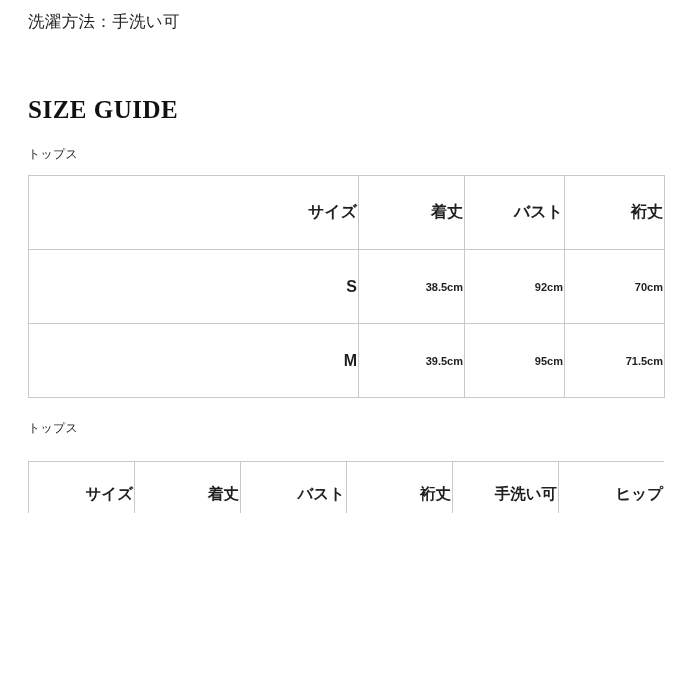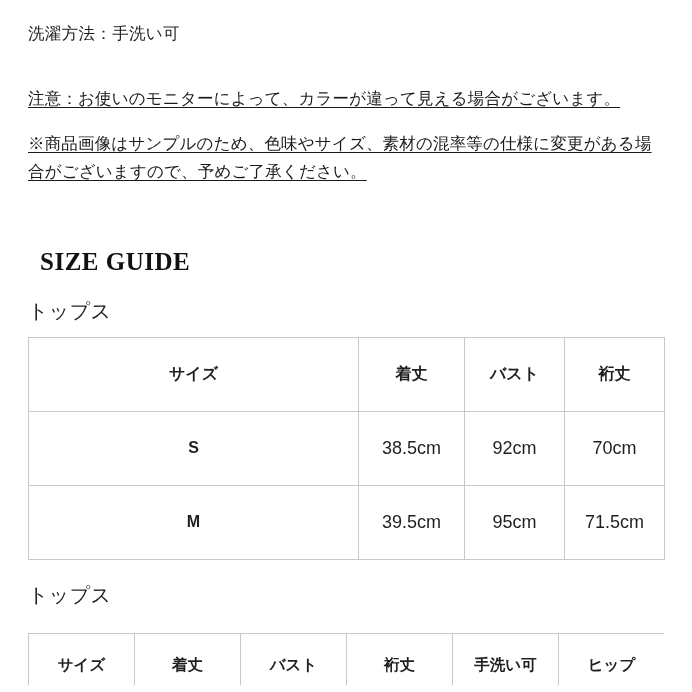--- a/index.html
+++ b/index.html
@@ -13,21 +13,21 @@
     overflow: hidden;
     font-family: "Liberation Sans", sans-serif;
     color: #1a1a1a;
     -webkit-font-smoothing: antialiased;
   }
   .page {
     position: relative;
     width: 692px;
     height: 692px;
     box-sizing: border-box;
-    padding: 16px 28px;
+    padding: 4px 28px;
   }
 
   
   .care-line {
     font-size: 16.5px;
     line-height: 1.6;
     letter-spacing: 0.02em;
     color: #1f1f1f;
     padding-top: 4px;
   }
@@ -49,57 +49,56 @@
   }
 
   
   .size-guide-title {
     margin-top: 62px;
     font-family: "Liberation Serif", serif;
     font-size: 25px;
     font-weight: 700;
     letter-spacing: 0.02em;
     color: #111;
-    margin-left: 12px;
   }
 
   .table-label {
     margin-top: 22px;
-    font-size: 20px;
+    font-size: 12px;
     letter-spacing: 0.02em;
     color: #1f1f1f;
   }
 
   
   table.size-table {
     margin-top: 12px;
     border-collapse: collapse;
     width: 636px;
     table-layout: fixed;
   }
   table.size-table td,
   table.size-table th {
     border: 1px solid #c9c9c9;
-    text-align: center;
+    text-align: right;
     vertical-align: middle;
     font-weight: 700;
     color: #1f1f1f;
   }
   
   #tops-table th,
   #tops-table td {
     height: 71px;
     font-size: 16px;
   }
   #tops-table col.c0 { width: 330px; }
   #tops-table col.c1 { width: 106px; }
   #tops-table col.c2 { width: 100px; }
   #tops-table col.c3 { width: 100px; }
   #tops-table thead th { font-size: 16px; }
-  #tops-table tbody td.val { font-weight: 400; font-size: 18px; }
+  #tops-table tbody td.val { font-weight: 700; font-size: 11px; }
   #tops-table tbody td.sz { font-size: 16px; font-weight: 700; }
 
   
   #onepiece-table th,
   #onepiece-table td {
     height: 62px;
     font-size: 15.5px;
   }
   #onepiece-table col { width: 106px; }
 
@@ -109,24 +108,20 @@
     height: 64px;
   }
 </style>
 </head>
 <body>
 
 <div class="page">
 
   <div class="care-line">洗濯方法：手洗い可</div>
 
-  <div class="notice-block">
-    <div class="u">注意：お使いのモニターによって、カラーが違って見える場合がございます。</div>
-    <div class="u notice-line2">※商品画像はサンプルのため、色味やサイズ、素材の混率等の仕様に変更がある場合がございますので、予めご了承ください。</div>
-  </div>
 
   <div class="size-guide-title">SIZE GUIDE</div>
 
   <div class="table-label">トップス</div>
 
   <table class="size-table" id="tops-table">
     <colgroup>
       <col class="c0">
         <col class="c1">
         <col class="c2">

